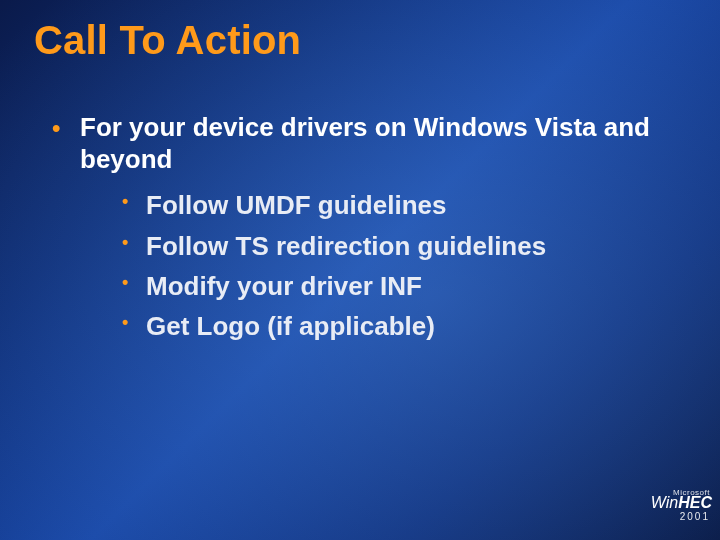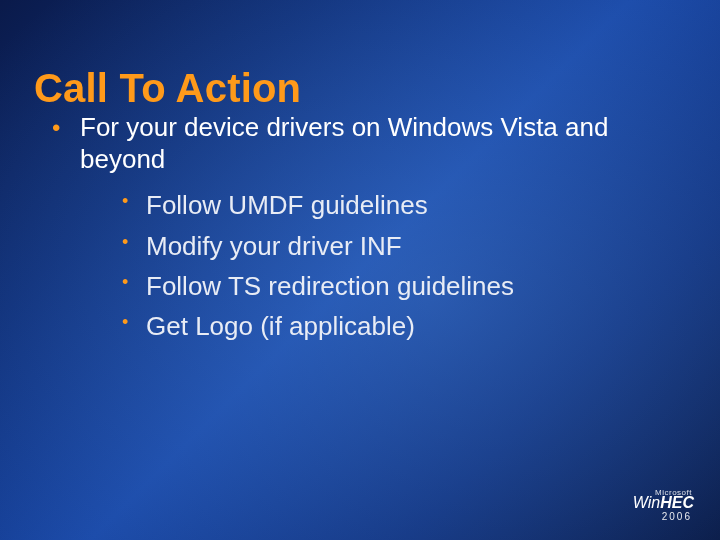--- a/index.html
+++ b/index.html
@@ -21,34 +21,34 @@
     box-sizing: border-box;
   }
   .title {
     position: absolute;
     top: 18px;
     left: 34px;
     font-size: 40px;
     font-weight: 600;
     color: #ff9a1a;
     letter-spacing: 0.2px;
-    margin-top: 48px;
   }
   .content {
     position: absolute;
     top: 112px;
     left: 48px;
     right: 40px;
   }
   .l1 {
     position: relative;
     padding-left: 32px;
     font-size: 26px;
     line-height: 1.22;
     margin-bottom: 2px;
+    font-weight: bold;
   }
   .l1::before {
     content: "•";
     position: absolute;
     left: 4px;
     top: 0;
     color: #ff9a1a;
     font-size: 24px;
     line-height: 1.3;
   }
@@ -67,21 +67,21 @@
     content: "•";
     position: absolute;
     left: 2px;
     top: 0;
     color: #ff9a1a;
     font-size: 18px;
     line-height: 1.8;
   }
   .logo {
     position: absolute;
-    right: 26px;
+    right: 8px;
     bottom: 18px;
     text-align: right;
     color: #ffffff;
   }
   .logo .ms {
     font-size: 8px;
     letter-spacing: 0.5px;
     opacity: 0.85;
     margin-bottom: -2px;
     margin-right: 2px;
@@ -109,28 +109,28 @@
 
 <div class="slide">
 
   <div class="title">Call To Action</div>
 
   <div class="content">
     <div class="l1">
       <span class="l1-text">For your device drivers on Windows Vista and beyond</span>
       <div class="subitems">
         <div class="l2">Follow UMDF guidelines</div>
+        <div class="l2">Follow TS redirection guidelines</div>
         <div class="l2">Modify your driver INF</div>
-        <div class="l2">Follow TS redirection guidelines</div>
         <div class="l2">Get Logo (if applicable)</div>
       </div>
     </div>
   </div>
 
   <div class="logo">
     <div class="ms">Microsoft</div>
     <div class="main">
       <span class="thin">Win</span><span>HEC</span>
     </div>
-    <div class="year">2006</div>
+    <div class="year">2001</div>
   </div>
 
 </div>
 
 </body></html>

